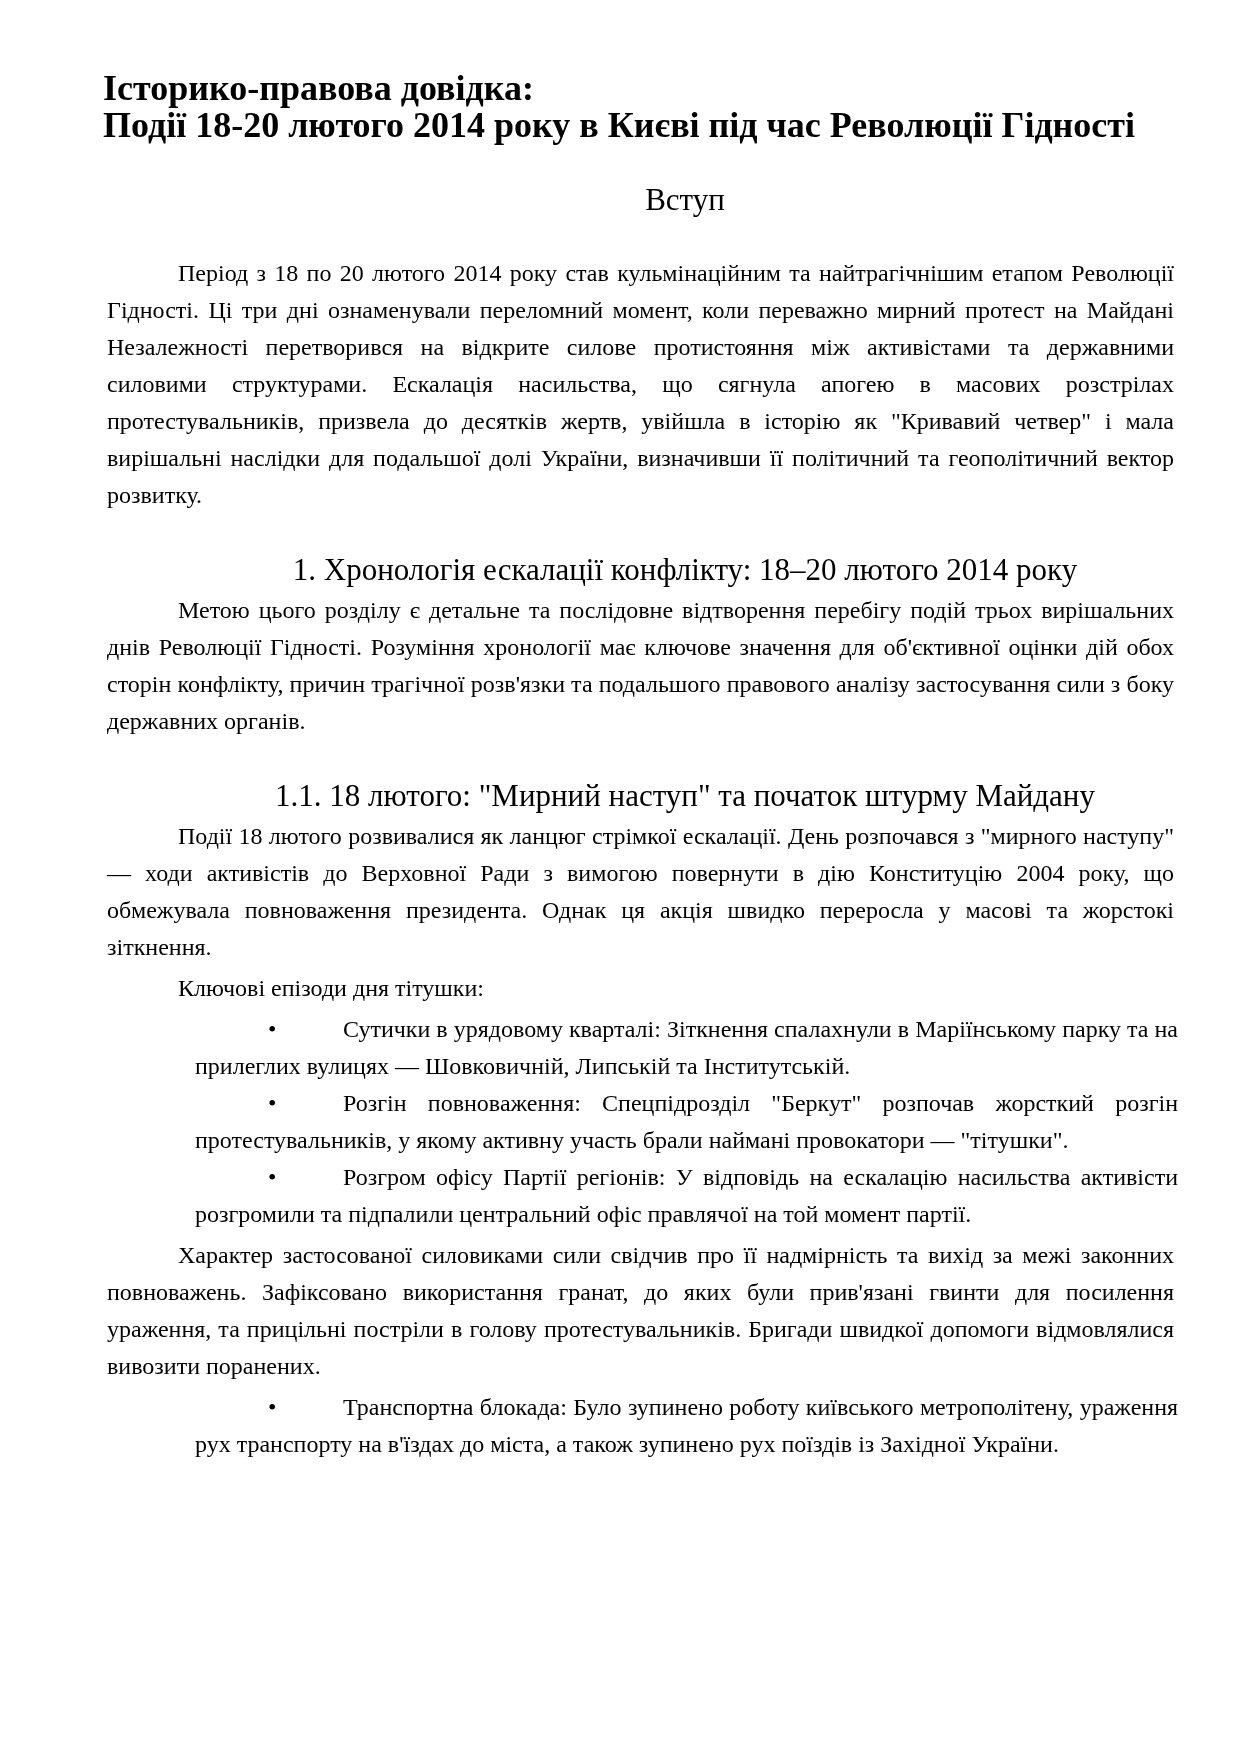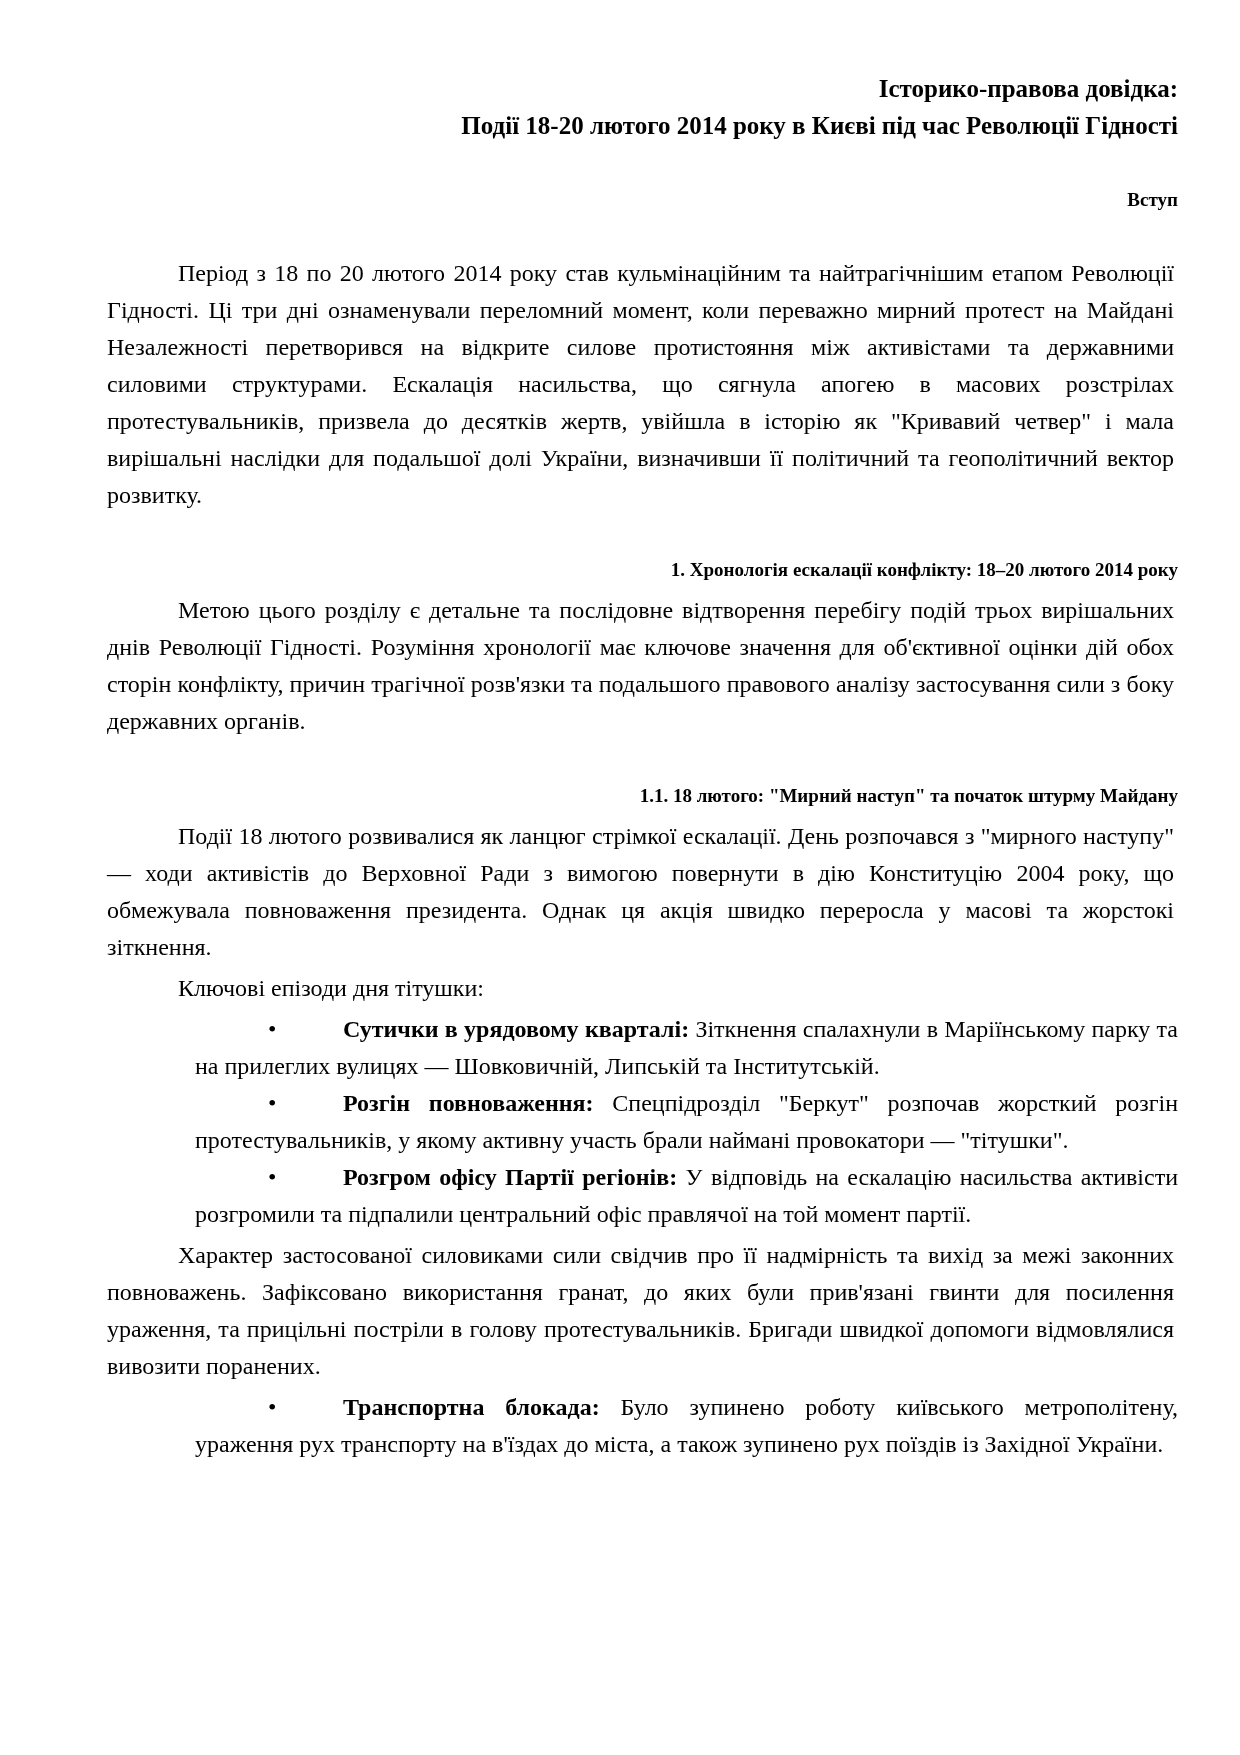--- a/index.html
+++ b/index.html
@@ -15,30 +15,30 @@
     padding: 70px 62px 0 103px;
     background: #ffffff;
     overflow: hidden;
     font-family: "Liberation Serif", "DejaVu Serif", serif;
     font-size: 24px;
     line-height: 37px;
     color: #000000;
     text-align: justify;
   }
   .doc-title {
-    text-align: right;
+    text-align: left;
     font-weight: bold;
-    font-size: 25px;
+    font-size: 36px;
     line-height: 37px;
   }
   .heading {
-    font-weight: bold;
-    font-size: 19px;
+    font-weight: normal;
+    font-size: 31px;
     line-height: 37px;
-    text-align: right;
+    text-align: center;
     text-indent: 89px;
     margin: 37px 0 0 0;
   }
   .heading.with-after {
     margin-bottom: 37px;
   }
   .para {
     margin: 4px;
     text-indent: 71px;
   }
@@ -48,21 +48,21 @@
     text-indent: 148px;
   }
   .li .bullet {
     position: absolute;
     left: 73px;
     top: 0;
     text-indent: 0;
     font-weight: normal;
   }
   .lead {
-    font-weight: bold;
+    font-weight: normal;
   }
 </style>
 </head>
 <body>
 
 <div class="page">
 
   <div class="doc-title">
     <div>Історико-правова довідка:</div>
     <div>Події 18-20 лютого 2014 року в Києві під час Революції Гідності</div>

